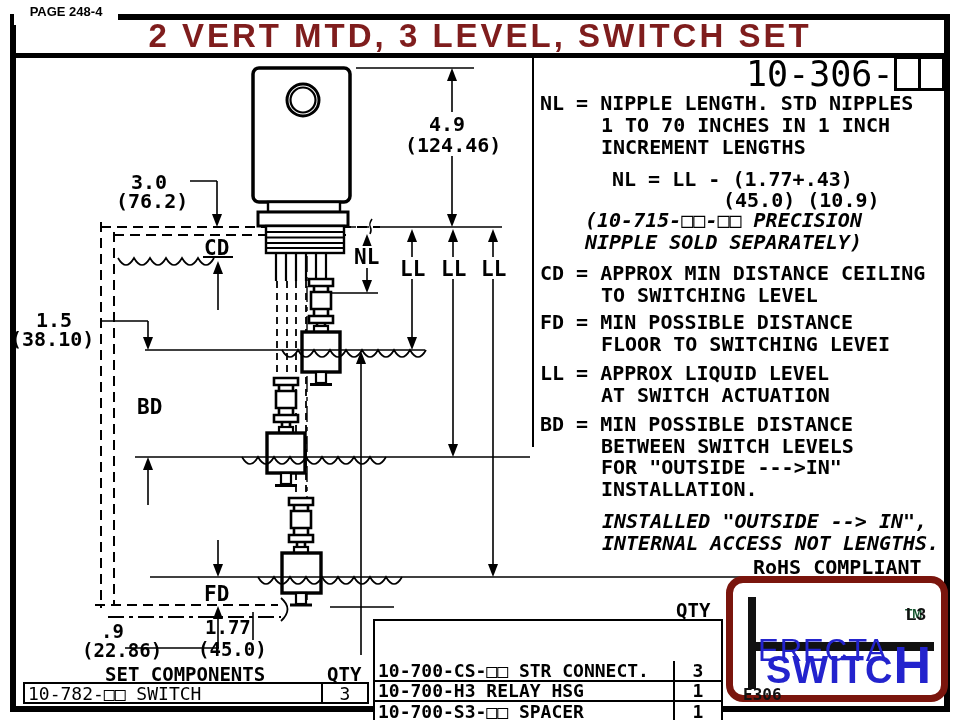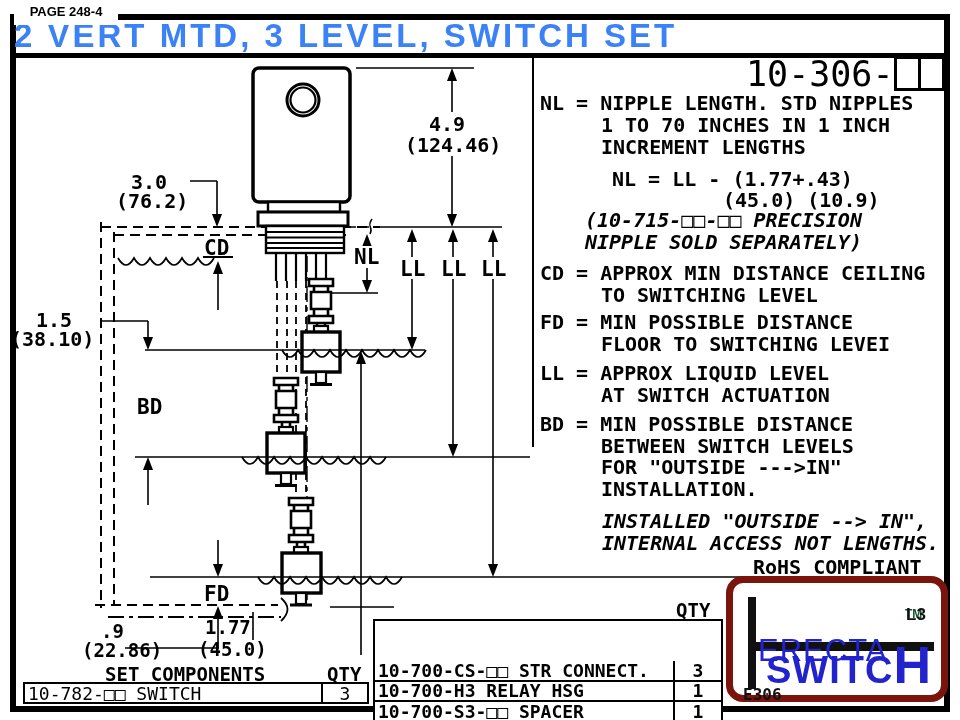--- a/index.html
+++ b/index.html
@@ -4,23 +4,23 @@
 <style>
   html,body{margin:0;padding:0;background:#e8e8e8;}
   .page{position:relative;width:960px;height:720px;background:#ffffff;overflow:hidden;
         font-family:"DejaVu Sans Mono",monospace;}
   .frame{position:absolute;left:10px;top:14px;width:940px;height:698px;
          border:6px solid #000;box-sizing:border-box;}
   .title-sep{position:absolute;left:14px;top:53px;width:932px;height:5px;background:#000;}
   .page-label{position:absolute;left:14px;top:0px;width:104px;height:21px;background:#fff;
               font-family:"Liberation Sans",sans-serif;font-weight:700;font-size:13px;
               padding-top:4px;text-align:center;z-index:6;}
-  .main-title{position:absolute;left:14px;top:17px;width:932px;text-align:left;
+  .main-title{position:absolute;left:14px;top:17px;width:932px;text-align:center;
               font-family:"Liberation Sans",sans-serif;font-weight:700;font-size:33px;
-              letter-spacing:3px;color:#3b82f6;z-index:5;}
+              letter-spacing:3px;color:#7f1d1d;z-index:5;}
   .part-number{position:absolute;left:746px;top:56px;display:flex;align-items:flex-end;z-index:5;}
   .part-number .pn-text{font-family:"DejaVu Sans Mono",monospace;font-size:35px;font-weight:400;
               letter-spacing:0px;line-height:34px;color:#000;}
   .pn-box{width:21px;height:29px;border:3px solid #000;background:#fff;display:inline-block;}
   .pn-box + .pn-box{margin-left:-3px;}
   .note{position:absolute;white-space:pre;font-family:"DejaVu Sans Mono",monospace;
         font-weight:700;font-size:20px;line-height:20px;color:#000;z-index:4;}
   .it{font-style:italic;}
   
   .qty-header{position:absolute;font-weight:700;font-size:19px;color:#000;z-index:4;}

